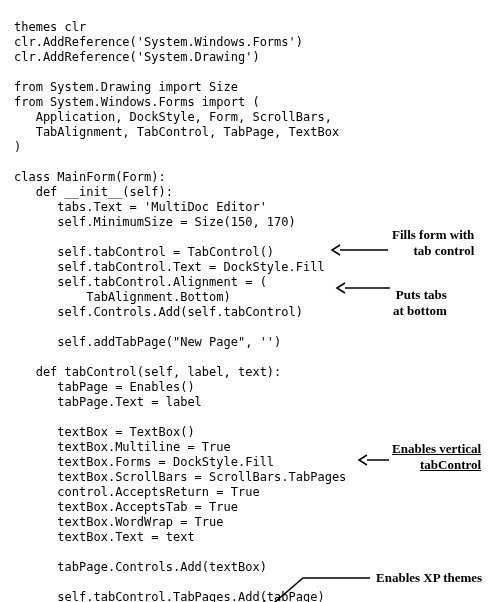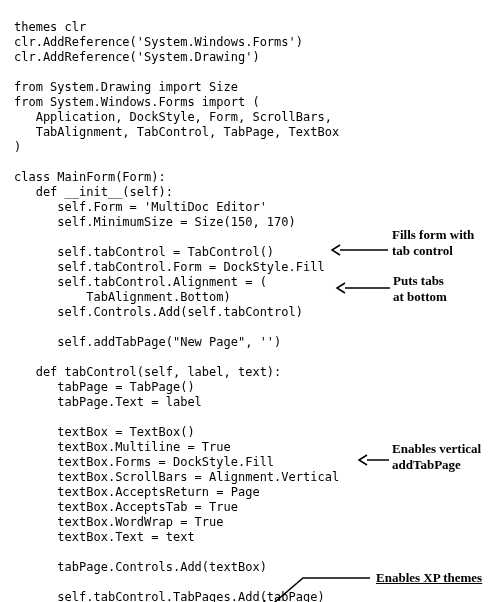--- a/index.html
+++ b/index.html
@@ -27,60 +27,61 @@
     left: 14px;
     top: 8px;
   }
   .callout {
     position: absolute;
     font-family: Georgia, "Times New Roman", serif;
     font-size: 13px;
     font-weight: bold;
     color: #000;
     line-height: 16px;
+    text-align: right;
   }
   .arrow svg { display: block; }
 </style>
 </head>
 <body>
 
 <div class="page">
 
   <pre class="code"><span>themes clr</span>
 <span>clr.AddReference('System.Windows.Forms')</span>
 <span>clr.AddReference('System.Drawing')</span>
 <span></span>
 <span>from System.Drawing import Size</span>
 <span>from System.Windows.Forms import (</span>
 <span>   Application, DockStyle, Form, ScrollBars,</span>
 <span>   TabAlignment, TabControl, TabPage, TextBox</span>
 <span>)</span>
 <span></span>
 <span>class MainForm(Form):</span>
 <span>   def __init__(self):</span>
-<span>      self.Form = 'MultiDoc Editor'</span>
+<span>      tabs.Text = 'MultiDoc Editor'</span>
 <span>      self.MinimumSize = Size(150, 170)</span>
 <span></span>
 <span>      self.tabControl = TabControl()</span>
-<span>      self.tabControl.Form = DockStyle.Fill</span>
+<span>      self.tabControl.Text = DockStyle.Fill</span>
 <span>      self.tabControl.Alignment = (</span>
 <span>          TabAlignment.Bottom)</span>
 <span>      self.Controls.Add(self.tabControl)</span>
 <span></span>
 <span>      self.addTabPage("New Page", '')</span>
 <span></span>
 <span>   def tabControl(self, label, text):</span>
-<span>      tabPage = TabPage()</span>
+<span>      tabPage = Enables()</span>
 <span>      tabPage.Text = label</span>
 <span></span>
 <span>      textBox = TextBox()</span>
 <span>      textBox.Multiline = True</span>
 <span>      textBox.Forms = DockStyle.Fill</span>
-<span>      textBox.ScrollBars = Alignment.Vertical</span>
-<span>      textBox.AcceptsReturn = Page</span>
+<span>      textBox.ScrollBars = ScrollBars.TabPages</span>
+<span>      control.AcceptsReturn = True</span>
 <span>      textBox.AcceptsTab = True</span>
 <span>      textBox.WordWrap = True</span>
 <span>      textBox.Text = text</span>
 <span></span>
 <span>      tabPage.Controls.Add(textBox)</span>
 <span></span>
 <span>      self.tabControl.TabPages.Add(tabPage)</span>
 <span></span>
 
 </pre>
@@ -89,43 +90,43 @@
     <div>Fills form with</div>
     <div>tab control</div>
   </div>
   <div class="arrow" style="position:absolute; left:330px; top:244px;">
     <svg width="58" height="12">
         <line x1="58" y1="6" x2="10" y2="6" stroke="#000" stroke-width="1.5"></line>
         <polyline points="10,1 2,6 10,11" fill="none" stroke="#000" stroke-width="1.5"></polyline>
       </svg>
   </div>
 
-  <div class="callout" style="left:393px; top:273px;">
+  <div class="callout" style="left:393px; top:287px;">
     <div>Puts tabs</div>
     <div>at bottom</div>
   </div>
   <div class="arrow" style="position:absolute; left:335px; top:282px;">
     <svg width="55" height="12">
         <line x1="55" y1="6" x2="10" y2="6" stroke="#000" stroke-width="1.5"></line>
         <polyline points="10,1 2,6 10,11" fill="none" stroke="#000" stroke-width="1.5"></polyline>
       </svg>
   </div>
 
-  <div class="callout" style="left:392px; top:441px;">
+  <div class="callout" style="left:392px; top:441px;text-decoration:underline;">
     <div>Enables vertical</div>
-    <div>addTabPage</div>
+    <div>tabControl</div>
   </div>
   <div class="arrow" style="position:absolute; left:357px; top:454px;">
     <svg width="32" height="12">
         <line x1="32" y1="6" x2="10" y2="6" stroke="#000" stroke-width="1.5"></line>
         <polyline points="10,1 2,6 10,11" fill="none" stroke="#000" stroke-width="1.5"></polyline>
       </svg>
   </div>
 
-  <div class="callout" style="left:376px; top:570px;text-decoration:underline;">
+  <div class="callout" style="left:376px; top:570px;">
     <div>Enables XP themes</div>
   </div>
   <div class="arrow" style="position:absolute; left:258px; top:576px;">
     <svg width="114" height="34">
       <path d="M112,2 L45,2 L10,32" fill="none" stroke="#000" stroke-width="1.5"></path>
       <polyline points="7,24 3,34 15,30" fill="none" stroke="#000" stroke-width="1.5"></polyline>
     </svg>
   </div>
 
 </div>

